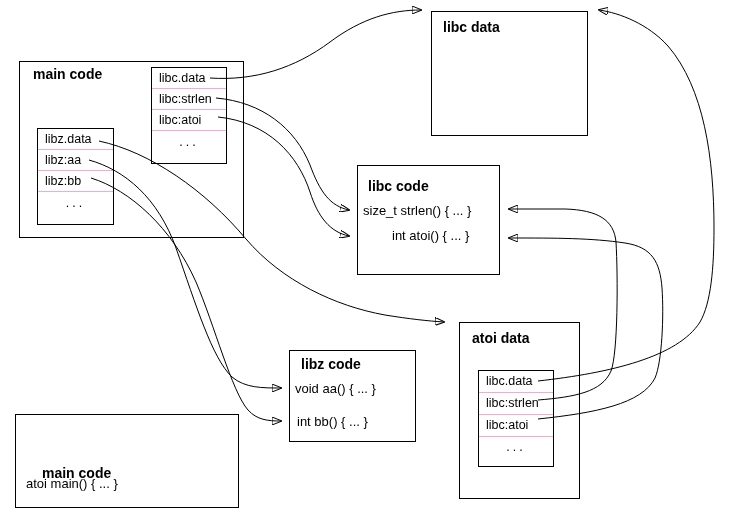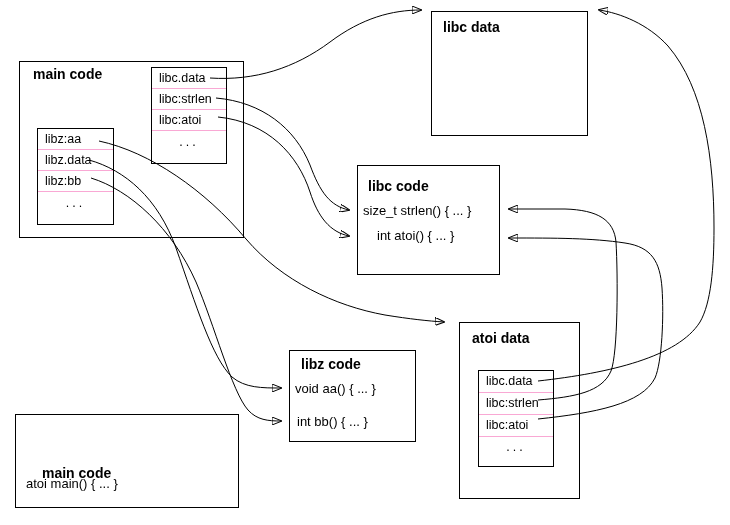--- a/index.html
+++ b/index.html
@@ -31,21 +31,21 @@
 
   <div class="box" style="left:19px; top:61px; width:225px; height:177px;"></div>
   <div class="box-title" style="left:33px; top:66px;">main code</div>
 
   <div class="box" style="left:431px; top:11px; width:157px; height:125px;"></div>
   <div class="box-title" style="left:443px; top:19px;">libc data</div>
 
   <div class="box" style="left:357px; top:165px; width:143px; height:110px;"></div>
   <div class="box-title" style="left:368px; top:178px;">libc code</div>
   <div class="code-line" style="left:363px; top:203px;">size_t strlen() { ... }</div>
-  <div class="code-line" style="left:345px; top:228px;padding-left:32px;">int atoi() { ... }</div>
+  <div class="code-line" style="left:360px; top:228px;padding-left:32px;">int atoi() { ... }</div>
 
   <div class="box" style="left:459px; top:322px; width:121px; height:177px;"></div>
   <div class="box-title" style="left:472px; top:330px;">atoi data</div>
 
   <div class="box" style="left:289px; top:350px; width:127px; height:92px;"></div>
   <div class="box-title" style="left:301px; top:356px;">libz code</div>
   <div class="code-line" style="left:295px; top:381px;">void aa() { ... }</div>
   <div class="code-line" style="left:297px; top:414px;">int bb() { ... }</div>
 
   <div class="box" style="left:15px; top:414px; width:224px; height:94px;"></div>
@@ -53,22 +53,22 @@
   <div class="code-line" style="left:26px; top:476px;">atoi main() { ... }</div>
 
   <div class="got" style="left:151px; top:67px; width:76px;">
     <div class="got-row">libc.data</div>
     <div class="got-row">libc:strlen</div>
     <div class="got-row">libc:atoi</div>
     <div class="got-row dots">...</div>
   </div>
 
   <div class="got" style="left:37px; top:128px; width:77px;">
+    <div class="got-row">libz.data</div>
     <div class="got-row">libz:aa</div>
-    <div class="got-row">libz.data</div>
     <div class="got-row">libz:bb</div>
     <div class="got-row dots">...</div>
   </div>
 
   <div class="got tall" style="left:478px; top:370px; width:76px;">
     <div class="got-row">libc.data</div>
     <div class="got-row">libc:strlen</div>
     <div class="got-row">libc:atoi</div>
     <div class="got-row dots">...</div>
   </div>

